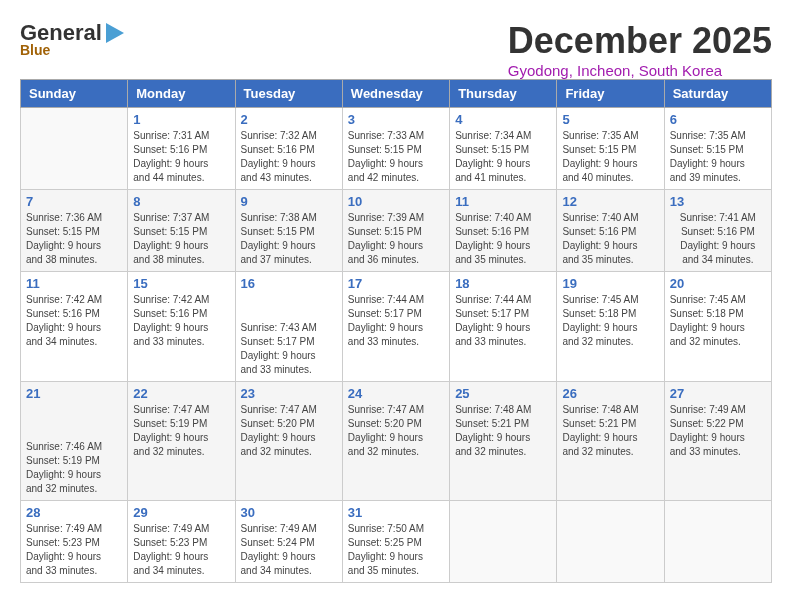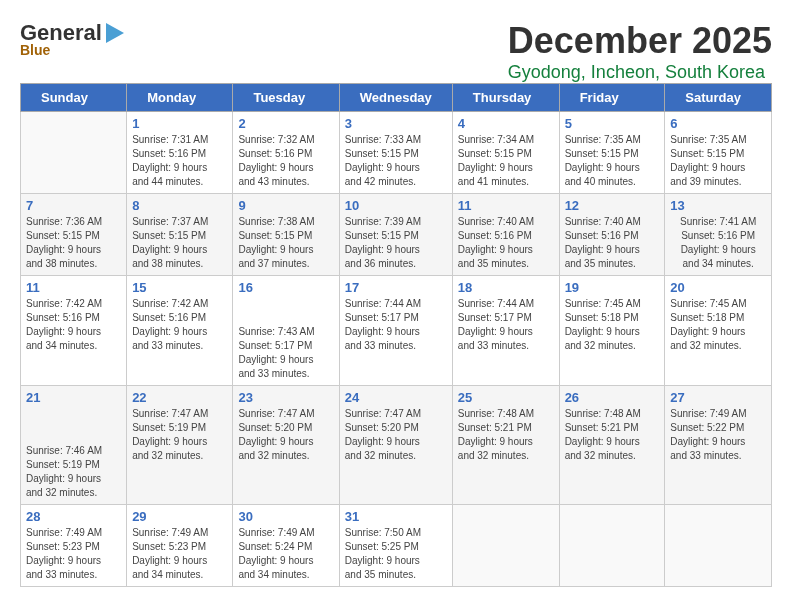--- a/index.html
+++ b/index.html
@@ -35,33 +35,33 @@
     }
     .title-area {
       text-align: left;
     }
     .month-title {
       font-size: 36px;
       font-weight: bold;
       color: #333;
     }
     .location {
-      font-size: 18px;
-      color: #15803d;
+      font-size: 15px;
+      color: #a21caf;
     }
     table {
       width: 100%;
       border-collapse: collapse;
     }
     thead tr th {
       background-color: #3a6dbf;
       color: #fff;
       font-size: 13px;
       font-weight: bold;
-      padding: 6px 20px;
+      padding: 6px 8px;
       text-align: left;
       border: 1px solid #aaa;
     }
     tbody tr td {
       border: 1px solid #ccc;
       vertical-align: top;
       padding: 4px 5px;
       font-size: 10.5px;
       color: #333;
       min-height: 70px;

